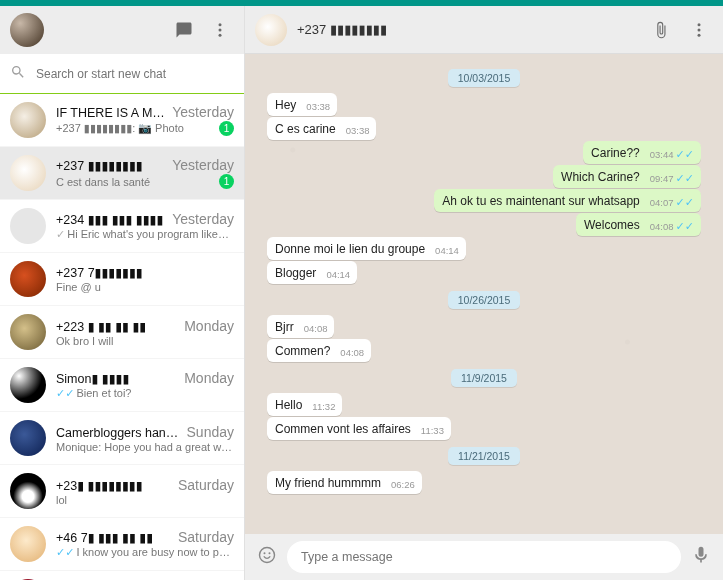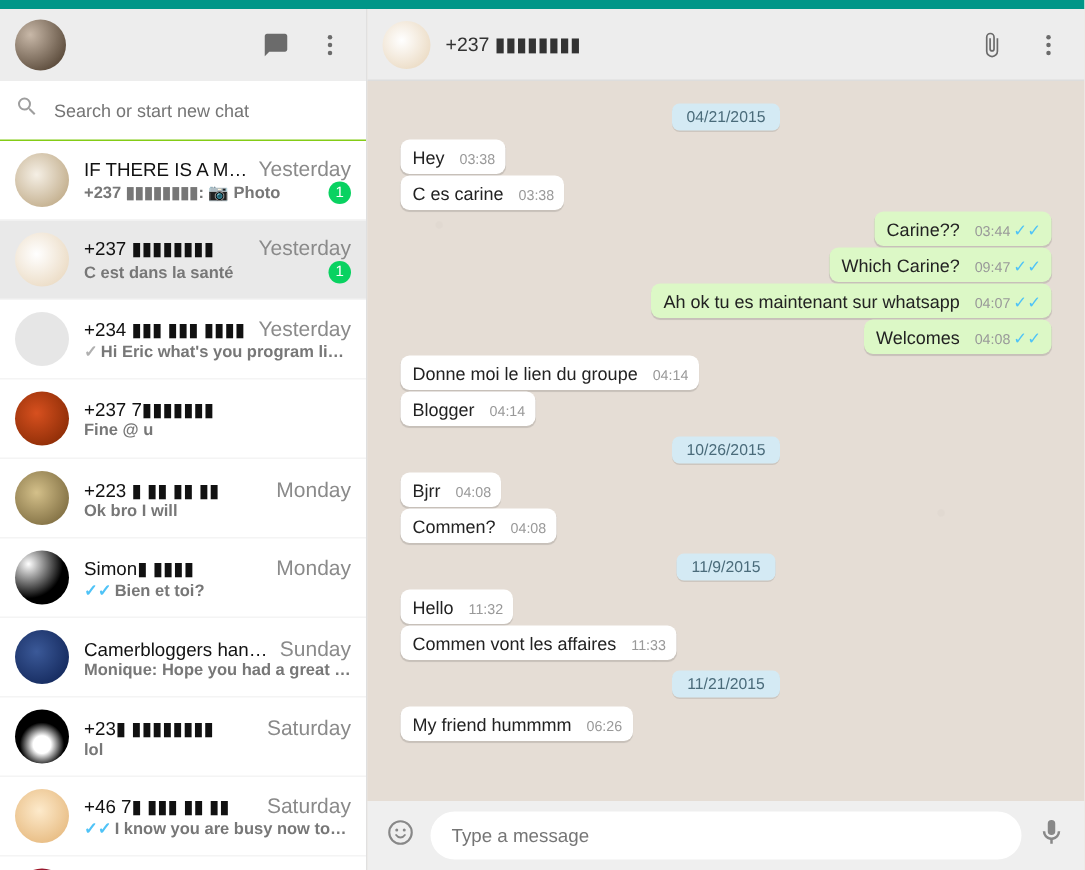--- a/index.html
+++ b/index.html
@@ -33,21 +33,21 @@
 .chat-item .av.c6 { background: radial-gradient(circle at 40% 40%, #3b5998, #0b1e4f); }
 .chat-item .av.c7 { background: radial-gradient(circle at 50% 65%, #fff 20%, #000 50%); }
 .chat-item .av.c8 { background: radial-gradient(circle at 45% 40%, #fdeacb, #e2b070); }
 .chat-item .av.c9 { background: linear-gradient(135deg, #bb0a0a, #3a3a8a); }
 
 .chat-item .body { flex: 1; min-width: 0; }
 .chat-item .row1 { display: flex; justify-content: space-between; align-items: baseline; gap: 4px;}
 .chat-item .title { font-size: 12.5px; color: #111; font-weight: 500; white-space: nowrap; overflow: hidden; text-overflow: ellipsis; }
 .chat-item .time { font-size: 14px; color: #8a8a8a; }
 .chat-item .row2 { display: flex; justify-content: space-between; align-items: center; margin-top: 1px; }
-.chat-item .preview { font-size: 11px; color: #777; white-space: nowrap; overflow: hidden; text-overflow: ellipsis; font-weight: bold; }
+.chat-item .preview { font-size: 11px; color: #777; white-space: nowrap; overflow: hidden; text-overflow: ellipsis; }
 .tick { color: #4fc3f7; margin-right: 2px; }
 .tick.gray { color: #b0b0b0; }
 .badge { width: 15px; height: 15px; border-radius: 50%; background: #09d261; color: #fff; font-size: 10px; line-height: 15px; text-align: center; flex: 0 0 15px; }
 
 
 .main { flex: 1; display: flex; flex-direction: column; background: #e5ddd5; }
 .main-header { height: 48px; background: #ededed; display: flex; align-items: center; padding: 0 10px; gap: 10px; margin-top: 6px; border-bottom: 1px solid #ddd; }
 .main-header .av { width: 32px; height: 32px; border-radius: 50%; background: radial-gradient(circle at 40% 40%, #fff, #e6d2b5); flex: 0 0 32px;}
 .main-header .name { font-size: 13px; color: #333; font-weight: 500; }
 .main-header .spacer { flex: 1; }
@@ -239,21 +239,21 @@
       <div class="icon-btn">
         <svg viewBox="0 0 24 24" fill="currentColor">
             <circle cx="12" cy="5" r="2"></circle>
             <circle cx="12" cy="12" r="2"></circle>
             <circle cx="12" cy="19" r="2"></circle>
           </svg>
       </div>
     </div>
 
     <div class="messages">
-      <div class="datepill"><span>04/21/2015</span></div>
+      <div class="datepill"><span>10/03/2015</span></div>
       <div class="msgrow in">
           <div class="bubble">
             <span class="txt">Hey</span>
             <span class="meta">03:38</span>
           </div>
         </div>
       <div class="msgrow in">
           <div class="bubble">
             <span class="txt">C es carine</span>
             <span class="meta">03:38</span>

